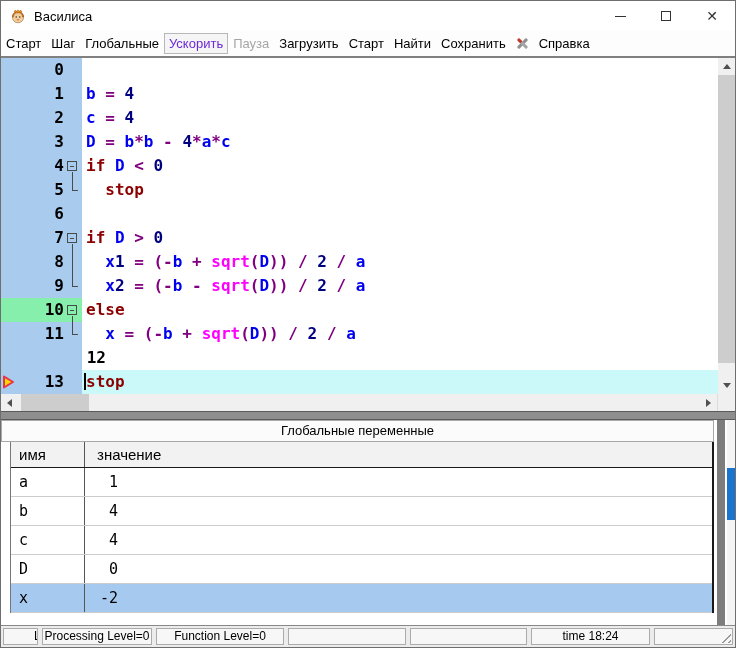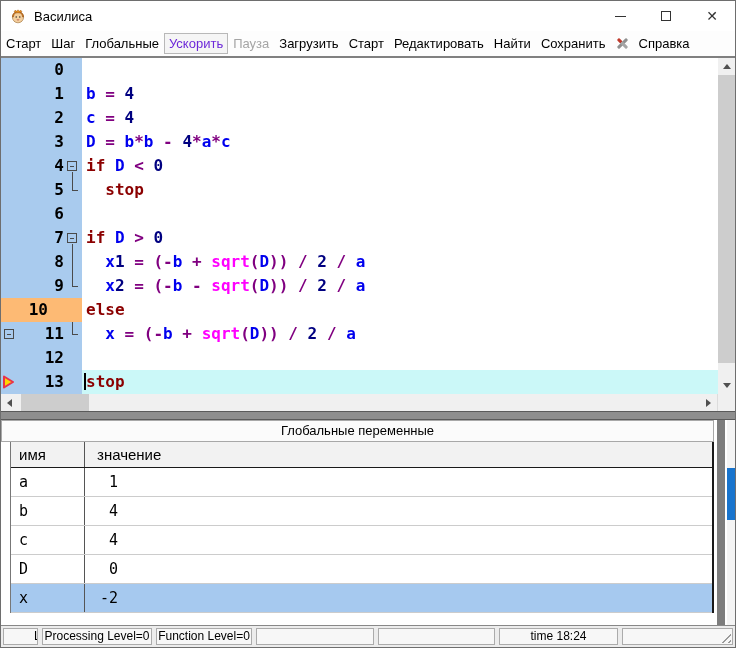--- a/index.html
+++ b/index.html
@@ -76,21 +76,21 @@
   .rail { width: 21px; display: flex; flex-shrink: 0; }
   .rail-strip { width: 8px; background: #7d7d7d; margin-left: 3px; }
   .rail-scroll { width: 8px; margin-left: 2px; background: #f4f4f4; position: relative; }
   .rail-thumb { position: absolute; top: 48px; left: 0; width: 8px; height: 52px; }
 
   
   .statusbar { margin-top: auto; height: 22px; background: #ececec; border-top: 1px solid #888; display: flex; align-items: center; padding: 0 2px; gap: 4px; flex-shrink: 0; }
   .spanel { height: 17px; line-height: 15px; text-align: center; background: #f7f7f7; border: 1px solid #ababab; font-size: 12px; color: #000; overflow: hidden; white-space: nowrap; }
   .spanel:nth-child(1) { width: 35px; padding-left: 30px; }
   .spanel:nth-child(2) { width: 110px; }
-  .spanel:nth-child(3) { width: 96px; }
+  .spanel:nth-child(3) { width: 128px; }
   .spanel:nth-child(4) { width: 118px; }
   .spanel:nth-child(5) { width: 117px; }
   .spanel:nth-child(6) { width: 119px; }
   .spanel:nth-child(7) { flex: 1; position: relative; }
   .spanel:nth-child(7)::after { content: ""; position: absolute; right: 1px; bottom: 1px; width: 13px; height: 13px;
       background: repeating-linear-gradient(135deg, #9a9a9a 0 1px, transparent 1px 4px);
       clip-path: polygon(100% 0, 100% 100%, 0 100%); }
 </style>
 </head>
 <body>
@@ -121,21 +121,20 @@
   </div>
 
   <div class="menubar">
       <span class="menu-item">Старт</span>
       <span class="menu-item">Шаг</span>
       <span class="menu-item">Глобальные</span>
       <span class="menu-item disabled-boxed">Ускорить</span>
       <span class="menu-item disabled">Пауза</span>
       <span class="menu-item">Загрузить</span>
       <span class="menu-item">Старт</span>
-      <span class="menu-item">Редактировать</span>
       <span class="menu-item">Найти</span>
       <span class="menu-item">Сохранить</span>
       <span class="tools-icon"></span>
       <span class="menu-item">Справка</span>
     </div>
 
   <div class="editor">
     <div class="code-area">
         <div class="line">
           <div class="gutter" style="background: rgb(169, 203, 238);">
@@ -224,21 +223,21 @@
             <div class="marker-cell"></div>
             <span class="lnum">9</span>
             <div class="fold-cell">
               <div class="fline half"></div>
               <div class="fcorner"></div>
             </div>
           </div>
           <div class="code"><span style="color: rgb(0, 0, 0);">  </span><span style="color: rgb(0, 0, 238);">x</span><span style="color: rgb(0, 0, 128);">2</span><span style="color: rgb(128, 0, 128);"> = </span><span style="color: rgb(128, 0, 128);">(-</span><span style="color: rgb(0, 0, 238);">b</span><span style="color: rgb(128, 0, 128);"> - </span><span style="color: rgb(255, 0, 255);">sqrt</span><span style="color: rgb(128, 0, 128);">(</span><span style="color: rgb(0, 0, 238);">D</span><span style="color: rgb(128, 0, 128);">))</span><span style="color: rgb(128, 0, 128);"> / </span><span style="color: rgb(0, 0, 128);">2</span><span style="color: rgb(128, 0, 128);"> / </span><span style="color: rgb(0, 0, 238);">a</span></div>
         </div>
         <div class="line">
-          <div class="gutter" style="background: #fdba74; flex-direction: column;">
+          <div class="gutter" style="background: #86efac;">
             <div class="marker-cell"></div>
             <span class="lnum">10</span>
             <div class="fold-cell">
               <div class="fbox"></div>
               <div class="fstem"></div>
             </div>
           </div>
           <div class="code"><span style="color: rgb(139, 0, 0);">else</span></div>
         </div>
         <div class="line">
@@ -246,21 +245,21 @@
             <div class="marker-cell"></div>
             <span class="lnum">11</span>
             <div class="fold-cell">
               <div class="fline half"></div>
               <div class="fcorner"></div>
             </div>
           </div>
           <div class="code"><span style="color: rgb(0, 0, 0);">  </span><span style="color: rgb(0, 0, 238);">x</span><span style="color: rgb(128, 0, 128);"> = </span><span style="color: rgb(128, 0, 128);">(-</span><span style="color: rgb(0, 0, 238);">b</span><span style="color: rgb(128, 0, 128);"> + </span><span style="color: rgb(255, 0, 255);">sqrt</span><span style="color: rgb(128, 0, 128);">(</span><span style="color: rgb(0, 0, 238);">D</span><span style="color: rgb(128, 0, 128);">))</span><span style="color: rgb(128, 0, 128);"> / </span><span style="color: rgb(0, 0, 128);">2</span><span style="color: rgb(128, 0, 128);"> / </span><span style="color: rgb(0, 0, 238);">a</span></div>
         </div>
         <div class="line">
-          <div class="gutter" style="background: rgb(169, 203, 238);">
+          <div class="gutter" style="background: rgb(169, 203, 238); padding-left: 42px;">
             <div class="marker-cell"></div>
             <span class="lnum">12</span>
             <div class="fold-cell"></div>
           </div>
           <div class="code"></div>
         </div>
         <div class="line current">
           <div class="gutter" style="background: rgb(169, 203, 238);">
             <div class="marker-cell">
               <svg width="13" height="14" viewBox="0 0 13 14">

